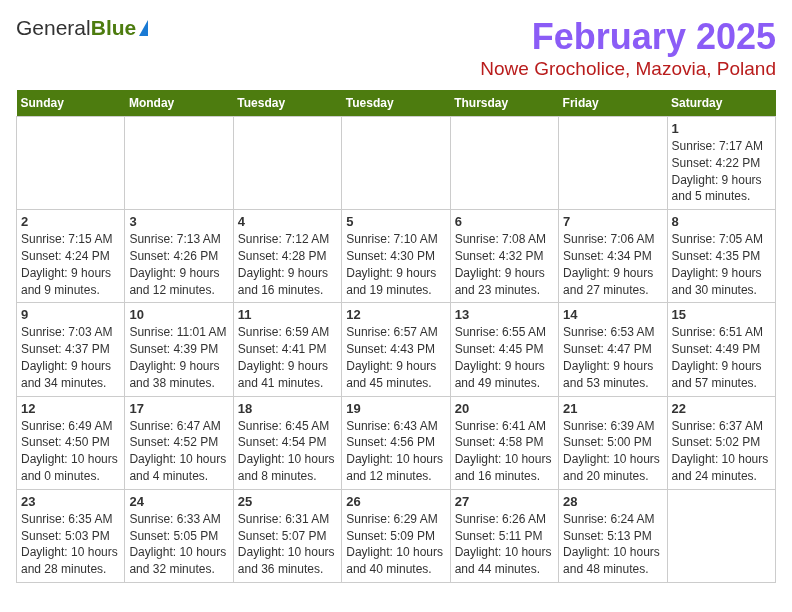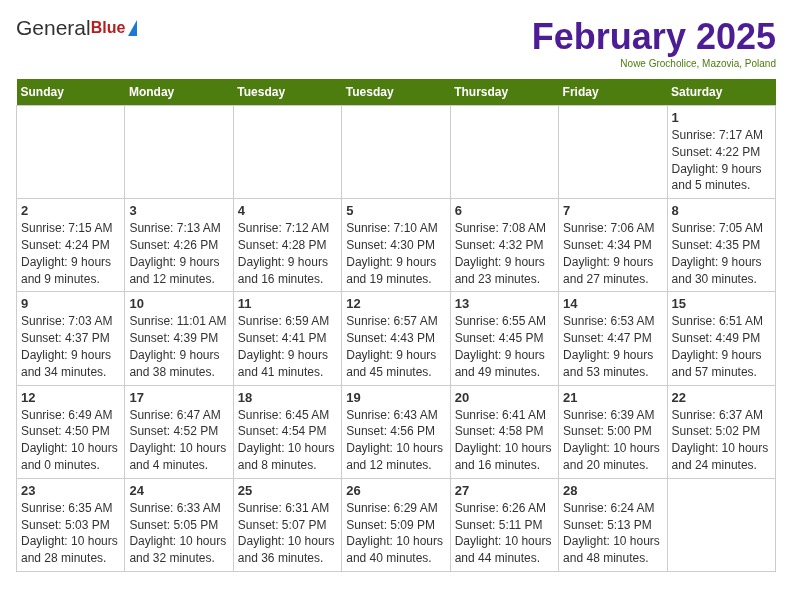--- a/index.html
+++ b/index.html
@@ -20,25 +20,25 @@
       display: flex;
       flex-direction: column;
       align-items: flex-start;
     }
     .title-area {
       text-align: right;
     }
     .main-title {
       font-size: 36px;
       font-weight: bold;
-      color: #4c1d95;
+      color: #8b5cf6;
     }
     .subtitle {
-      font-size: 10px;
-      color: #4d7c0f;
+      font-size: 19px;
+      color: #b91c1c;
     }
     table {
       width: 100%;
       border-collapse: collapse;
       font-size: 11px;
     }
     thead tr th {
       background-color: #4d7c0f;
       color: #fff;
       padding: 6px 4px;
@@ -71,23 +71,23 @@
     .logo-wrapper {
       display: flex;
       align-items: center;
     }
     .logo-general {
       font-size: 21px;
       font-weight: normal;
       color: #333;
     }
     .logo-blue {
-      font-size: 16px;
+      font-size: 21px;
       font-weight: bold;
-      color: #b91c1c;
+      color: #4d7c0f;
     }
     .logo-icon {
       margin-left: 3px;
       width: 0;
       height: 0;
       border-left: 9px solid transparent;
       border-right: 0px solid transparent;
       border-bottom: 16px solid #1a7ad4;
       display: inline-block;
     }

